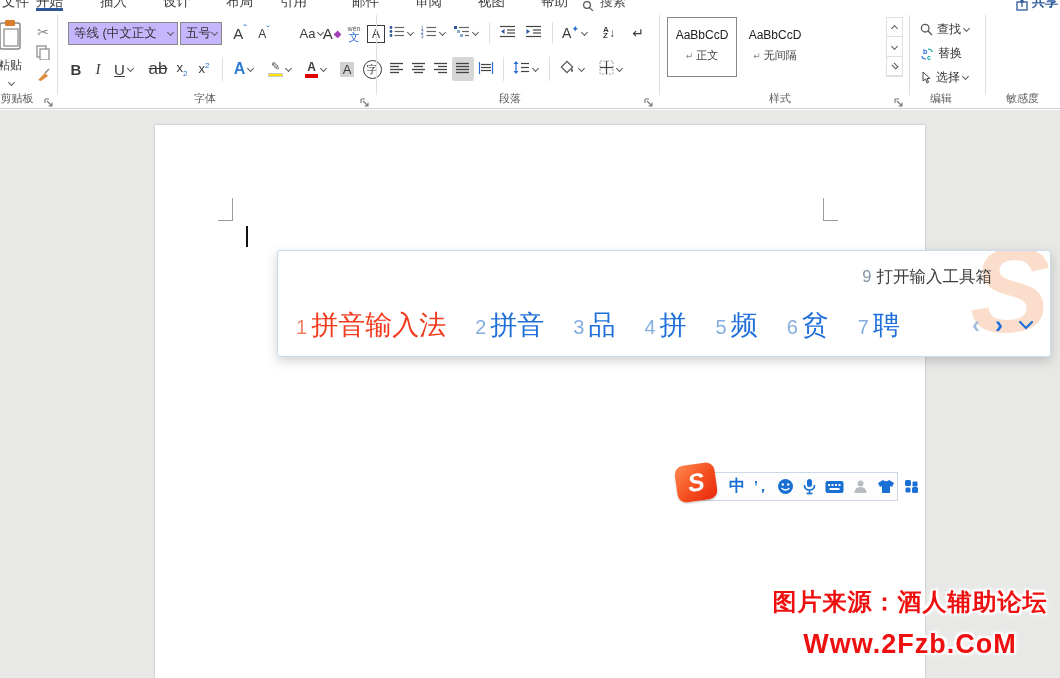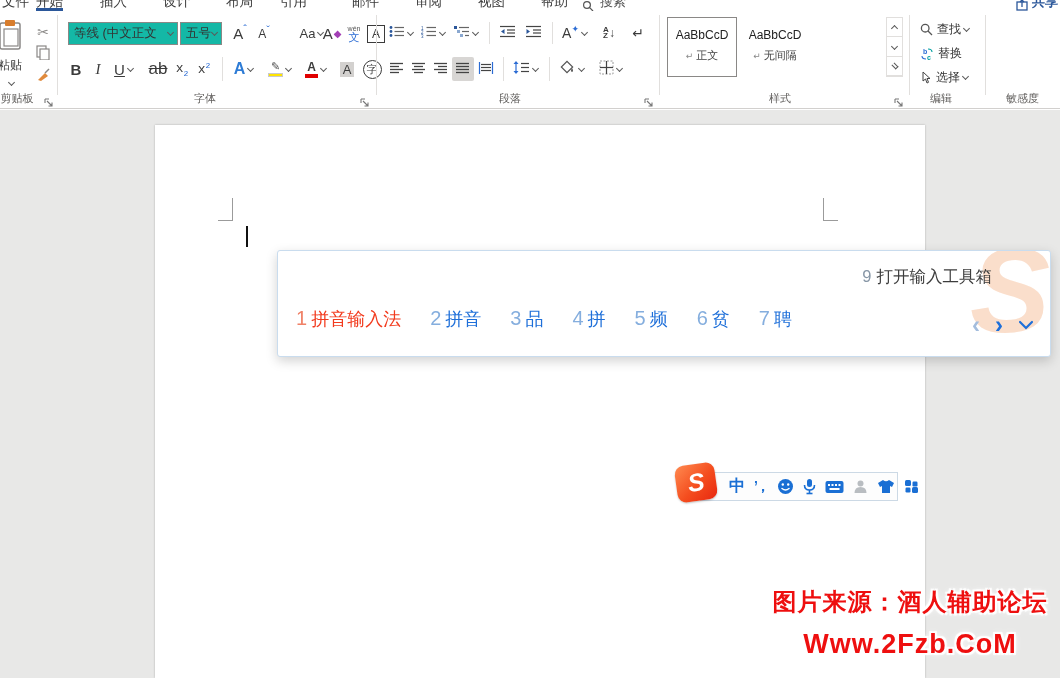--- a/index.html
+++ b/index.html
@@ -27,26 +27,26 @@
   .icbtn { position:absolute; display:flex; align-items:center; justify-content:center; color:#3b3b3b; cursor:default; }
   .glyph { font-size:15px; color:#3b3b3b; }
 
   
   .paste { position:absolute; left:-16px; top:8px; width:52px; height:78px; text-align:center; }
   .paste .plabel { font-size:12px; color:#3b3b3b; margin-top:2px; }
   .clipcol { position:absolute; left:30px; top:10px; width:26px; }
   .clipcol > div { height:22px; display:flex; align-items:center; justify-content:center; }
 
   
-  .combo { position:absolute; height:23px; border:1px solid #8a8886; background:#14b8a6; font-size:12.5px; color:#333; display:flex; align-items:center; padding:0 3px 0 5px; white-space:nowrap; overflow:hidden; }
+  .combo { position:absolute; height:23px; border:1px solid #8a8886; background:#c4b5fd; font-size:12.5px; color:#333; display:flex; align-items:center; padding:0 3px 0 5px; white-space:nowrap; overflow:hidden; }
   .combo .chev { margin-left:auto; }
 
   .u-underline { text-decoration:underline; }
   .strike { text-decoration:line-through; }
-  .subsup { font-size:13px;font-family:Liberation Mono, monospace; }
+  .subsup { font-size:13px; }
   .subsup .mk { font-size:8px; color:#2b6cd4; }
   .effectsA { color:#2e7cd6; font-weight:bold; font-size:16px; }
   .penbar { display:inline-block; width:15px; height:4px; background:#ffe400; border:1px solid #c9c9c9; margin-top:1px; }
   .redbar { display:inline-block; width:13px; height:4px; background:#e00000; margin-top:1px; }
   .shadeA { background:#d3d1cf; padding:0 3px; }
   .circleZi { border:1.2px solid #3b3b3b; border-radius:50%; width:19px; height:19px; display:flex; align-items:center; justify-content:center; font-size:11px; }
   .borderA { border:1.2px solid #3b3b3b; width:18px; height:18px; display:flex; align-items:center; justify-content:center; font-size:12px; }
   .phonetic { display:flex; flex-direction:column; align-items:center; line-height:1; color:#2b6cd4; }
   .phonetic .top { font-size:7px; color:#555; }
   .phonetic .bot { font-size:11px; }
@@ -84,21 +84,21 @@
   .ime { position:absolute; left:277px; top:140px; width:774px; height:107px; background:#fff;
     border:1px solid #c9dcee; border-radius:3px; box-shadow:0 4px 12px rgba(0,0,0,.18); overflow:hidden; z-index:20; }
   .ime .bigS { position:absolute; right:0px; top:-30px; font-size:120px; font-weight:bold; color:#f9d3ba; opacity:.75; z-index:0; font-style:italic; }
   .ime .comp { position:absolute; left:18px; top:9px; font-size:23px; color:#2e75d5; z-index:2; }
   .ime .imecaret { display:inline-block; width:2px; height:24px; background:#e33022; margin-left:1px; vertical-align:-4px; }
   .ime .hint { position:absolute; right:58px; top:15px; font-size:16.5px; color:#3d3d3d; z-index:2; white-space:nowrap; }
   .ime .hint .k { color:#8796a6; margin-right:5px; }
   .cands { position:absolute; left:18px; top:56px; display:flex; align-items:baseline; z-index:2; }
   .cand { margin-right:29px; white-space:nowrap; cursor:default; }
   .cand .n { font-size:20px; color:#85aede; margin-right:4px; }
-  .cand .t { font-size:18px; color:#1e6fd9; }
+  .cand .t { font-size:27px; color:#1e6fd9; }
   .cand.first .n { color:#f08268; }
   .cand.first .t { color:#f23a1d; }
   .imenav { position:absolute; right:16px; top:62px; display:flex; align-items:center; gap:15px; z-index:2; }
   .imenav .a { font-size:24px; font-weight:bold; line-height:1; }
   .imenav .prev { color:#a4bddd; }
   .imenav .next { color:#1e6fd9; }
 
   
   .sgbar { position:absolute; left:700px; top:362px; width:198px; height:29px; background:#fdfdfd; border:1px solid #ccd9e5; display:flex; align-items:center; gap:9px; padding-left:28px; z-index:15; }
   .sglogo { position:absolute; left:676px; top:354px; width:40px; height:37px; border-radius:9px;

